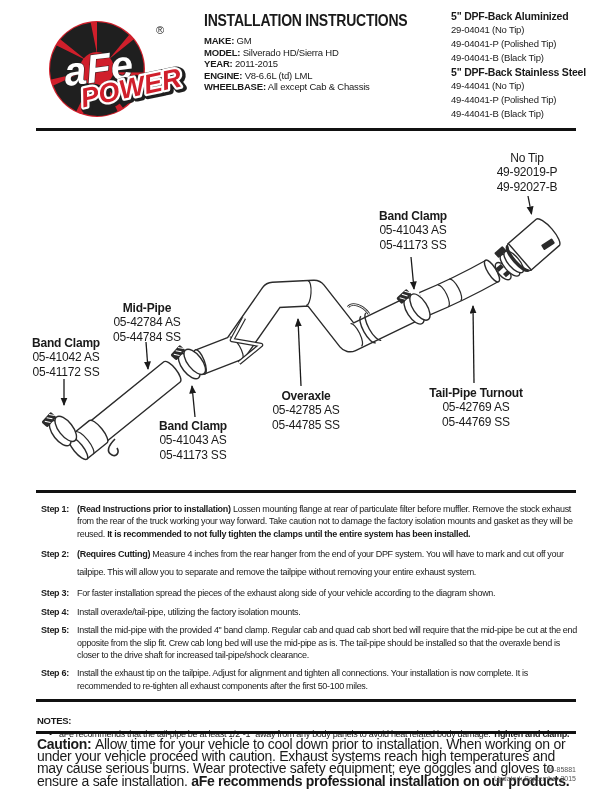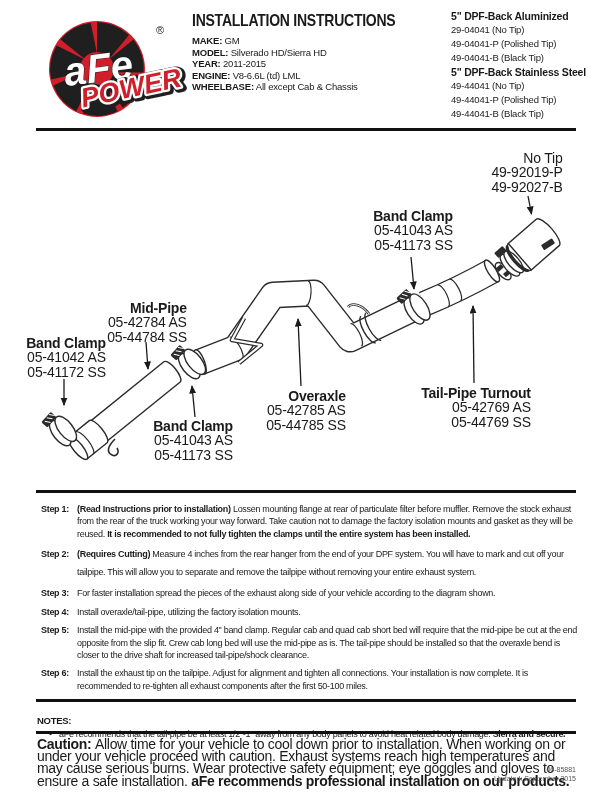--- a/index.html
+++ b/index.html
@@ -2,41 +2,41 @@
 <html><head>
 <meta charset="utf-8">
 <title>Installation Instructions</title>
 <style>
   html,body{margin:0;padding:0;background:#e8e8e8;}
   .page{position:relative;width:612px;height:792px;background:#fff;margin:0 auto;
         font-family:"Liberation Sans","DejaVu Sans",sans-serif;color:#1a1a1a;overflow:hidden;}
 
   
   .logo{position:absolute;left:30px;top:6px;width:160px;height:122px;}
-  .head-center{position:absolute;left:192px;top:11px;width:250px;}
+  .head-center{position:absolute;left:204px;top:11px;width:250px;}
   .head-center h1{margin:0 0 5px 0;font-size:16.5px;font-weight:bold;letter-spacing:-0.3px;
                   transform:scaleX(0.85);transform-origin:left center;white-space:nowrap;}
   .veh{font-size:9.5px;line-height:11.6px;letter-spacing:-0.2px;white-space:nowrap;}
   .veh b{font-weight:bold;}
   .head-right{position:absolute;left:451px;top:9px;width:160px;white-space:nowrap;letter-spacing:-0.2px;}
   .prod-head{font-size:10.5px;font-weight:bold;line-height:14px;}
   .prod-item{font-size:9.5px;line-height:14px;}
 
   
   .rule{position:absolute;left:36px;width:540px;background:#111;}
   .rule-top{top:128px;height:3px;}
   .rule-steps{top:490px;height:3px;}
   .rule-n1{top:699px;height:2.5px;}
   .rule-n2{top:731px;height:2.5px;}
 
   
   .diagram{position:absolute;left:0;top:143px;width:612px;height:347px;}
   .diagram svg{position:absolute;left:0;top:0;}
-  .dlabel{position:absolute;transform:translateX(-50%);text-align:right;
-          font-size:14px;line-height:14.3px;white-space:nowrap;letter-spacing:-0.2px;}
+  .dlabel{position:absolute;transform:translateX(-50%);text-align:center;
+          font-size:12px;line-height:14.3px;white-space:nowrap;letter-spacing:-0.2px;}
   .dlabel .nm{font-weight:normal;}
   .dlabel .nm.b{font-weight:bold;}
 
   
   .steps{position:absolute;left:37px;top:503px;width:541px;
          font-size:9px;line-height:12.4px;letter-spacing:-0.3px;}
   .step{position:relative;padding-left:36px;margin:0 0 6px 4px;}
   .step .sl{position:absolute;left:0;top:0;font-weight:bold;}
   .step b{font-weight:bold;}
   .step.sp2{line-height:17.6px;}
@@ -256,21 +256,21 @@
       <b class="sl">Step 6:</b><span>Install the exhaust tip on the tailpipe. Adjust for alignment and tighten all connections. Your installation is now complete. It is recommended to re-tighten all exhaust components after the first 50-100 miles.</span>
     </p>
   </div>
 
   <div class="rule rule-n1"></div>
 
   <div class="notes">
     <div class="nh">NOTES:</div>
     <div class="note-item">
       <span class="blt">•</span>
-      <span><span>aFe recommends that the tail-pipe be at least 1/2"-1" away from any body panels to avoid heat related body damage. </span><b>Sierra and secure.</b></span>
+      <span><span>aFe recommends that the tail-pipe be at least 1/2"-1" away from any body panels to avoid heat related body damage. </span><b>Tighten and clamp.</b></span>
     </div>
   </div>
 
   <div class="rule rule-n2"></div>
 
   <div class="caution">
     <b>Caution: </b><span>Allow time for your vehicle to cool down prior to installation. When working on or under your vehicle proceed with caution. Exhaust systems reach high temperatures and may cause serious burns. Wear protective safety equipment; eye goggles and gloves to ensure a safe installation. </span><b>aFe recommends professional installation on our products.</b>
   </div>
 
   <div class="footer">

